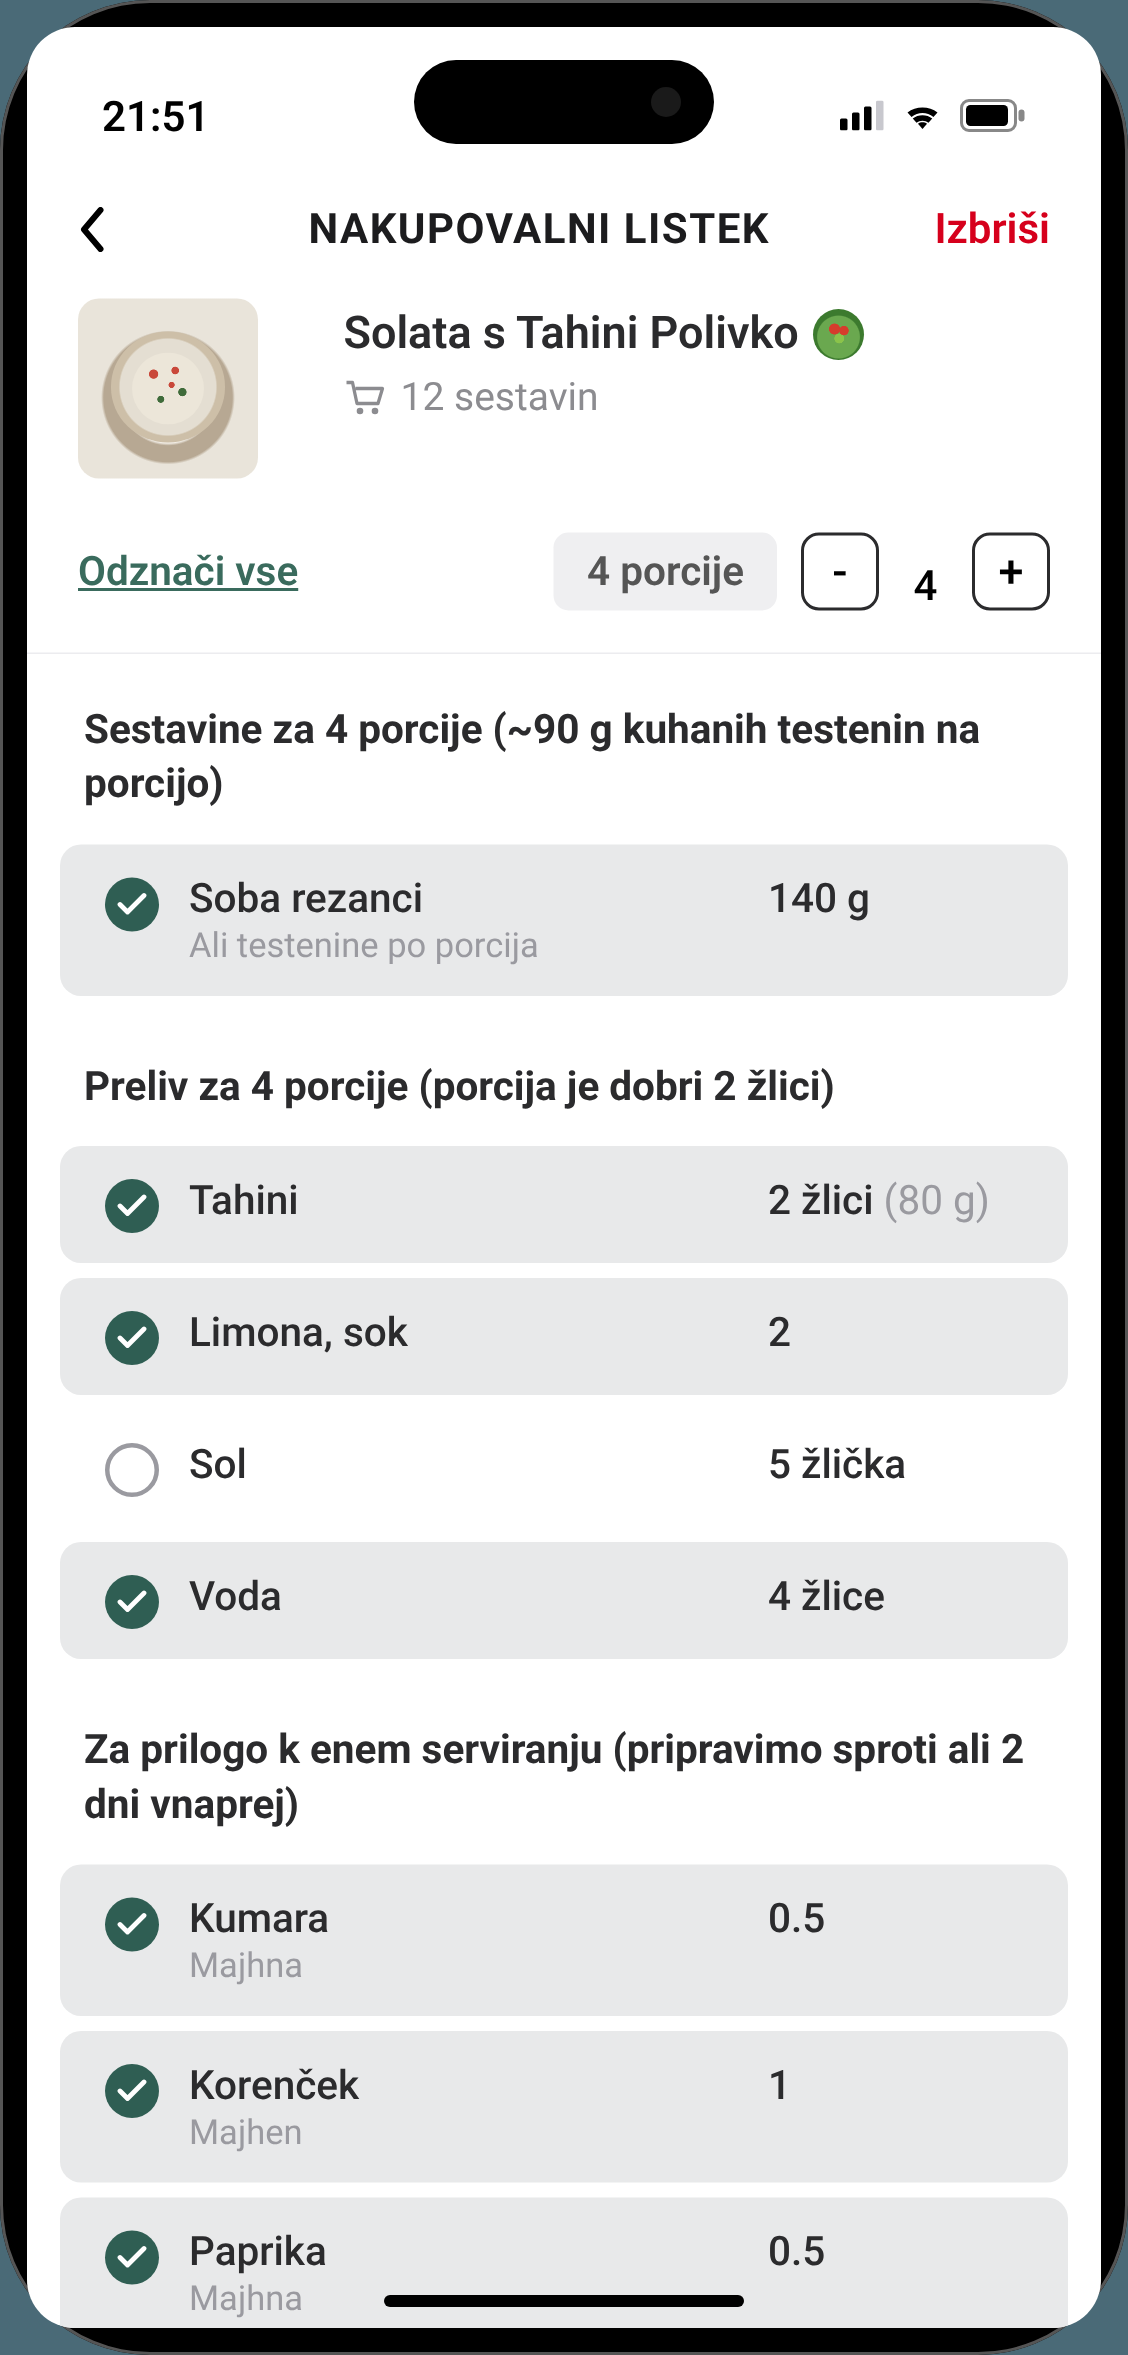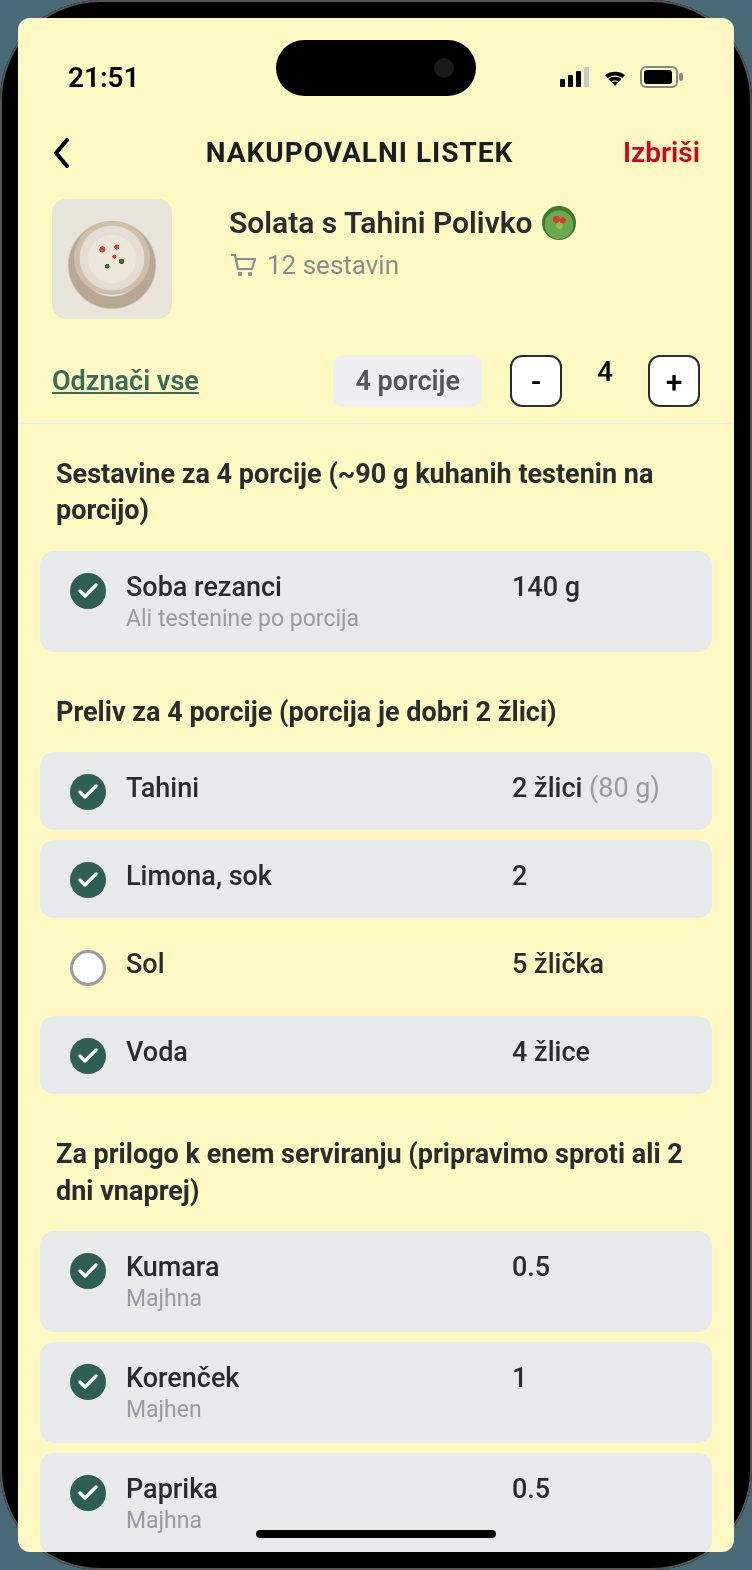--- a/index.html
+++ b/index.html
@@ -17,22 +17,22 @@
     height: 1570px;
     background: #000;
     border-radius: 100px;
     padding: 18px;
     position: relative;
     box-shadow: inset 0 0 0 2px #555;
   }
   .phone-screen {
     width: 100%;
     height: 100%;
-    background: #fef9c3;
-    border-radius: 12px;
+    background: #ffffff;
+    border-radius: 32px;
     overflow: hidden;
     position: relative;
     display: flex;
     flex-direction: column;
   }
   .notch {
     position: absolute;
     top: 22px;
     left: 50%;
     transform: translateX(-50%);
@@ -155,31 +155,31 @@
     color: #8c8c90;
     font-size: 26px;
     margin-top: 10px;
   }
   .cart-icon svg { display:block; }
 
   .controls-row {
     display: flex;
     align-items: center;
     justify-content: space-between;
-    padding: 36px 34px 16px;
+    padding: 36px 34px 28px;
     border-bottom: 1px solid #ececef;
   }
   .deselect {
     color: #3a6b5d;
     font-size: 27px;
     font-weight: 600;
     text-decoration: underline;
     cursor: pointer;
   }
-  .portion-group { display: flex; align-items: flex-start; gap: 28px; }
+  .portion-group { display: flex; align-items: flex-end; gap: 16px; }
   .portion-label {
     background: #efeff1;
     padding: 10px 22px;
     border-radius: 10px;
     font-size: 27px;
     font-weight: 600;
     color: #555;
   }
   .sq-btn {
     width: 52px; height: 52px;

